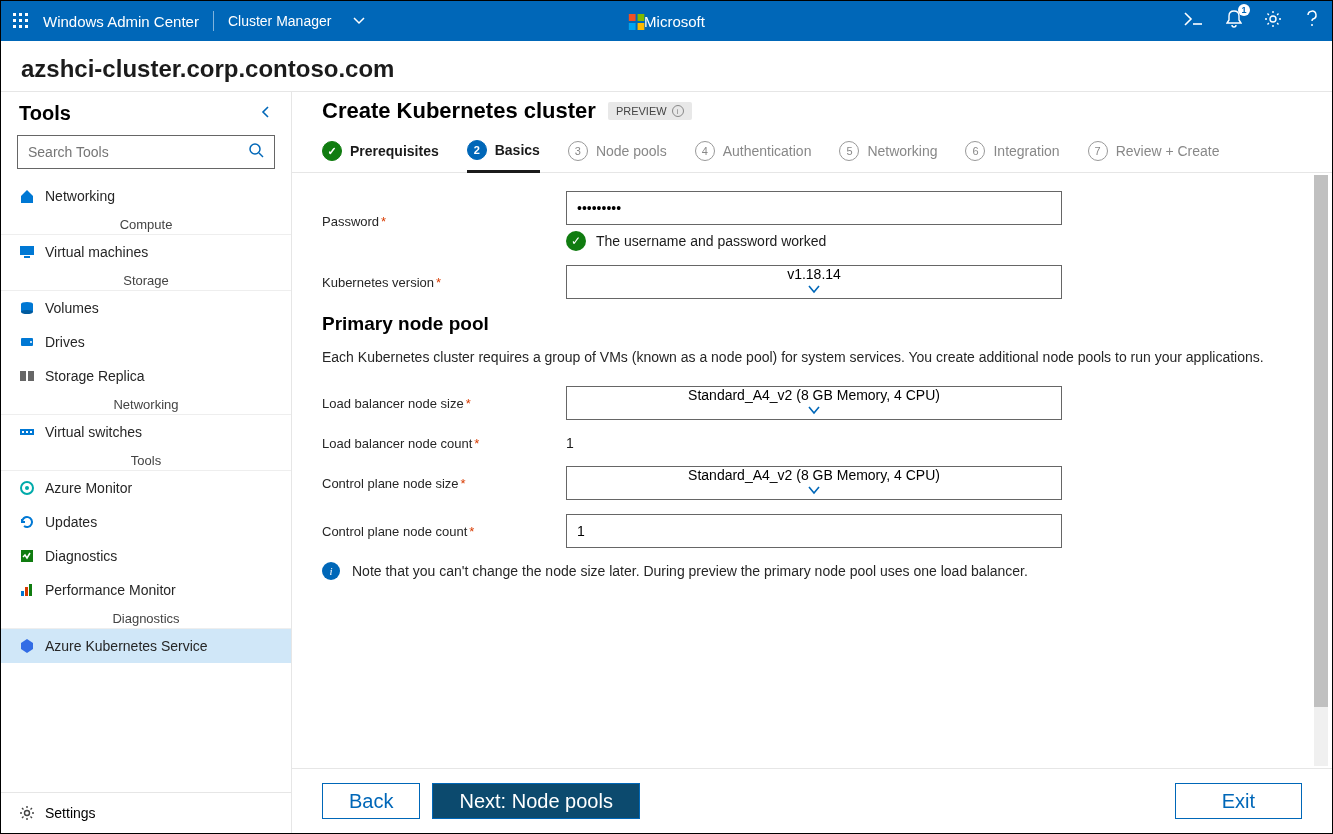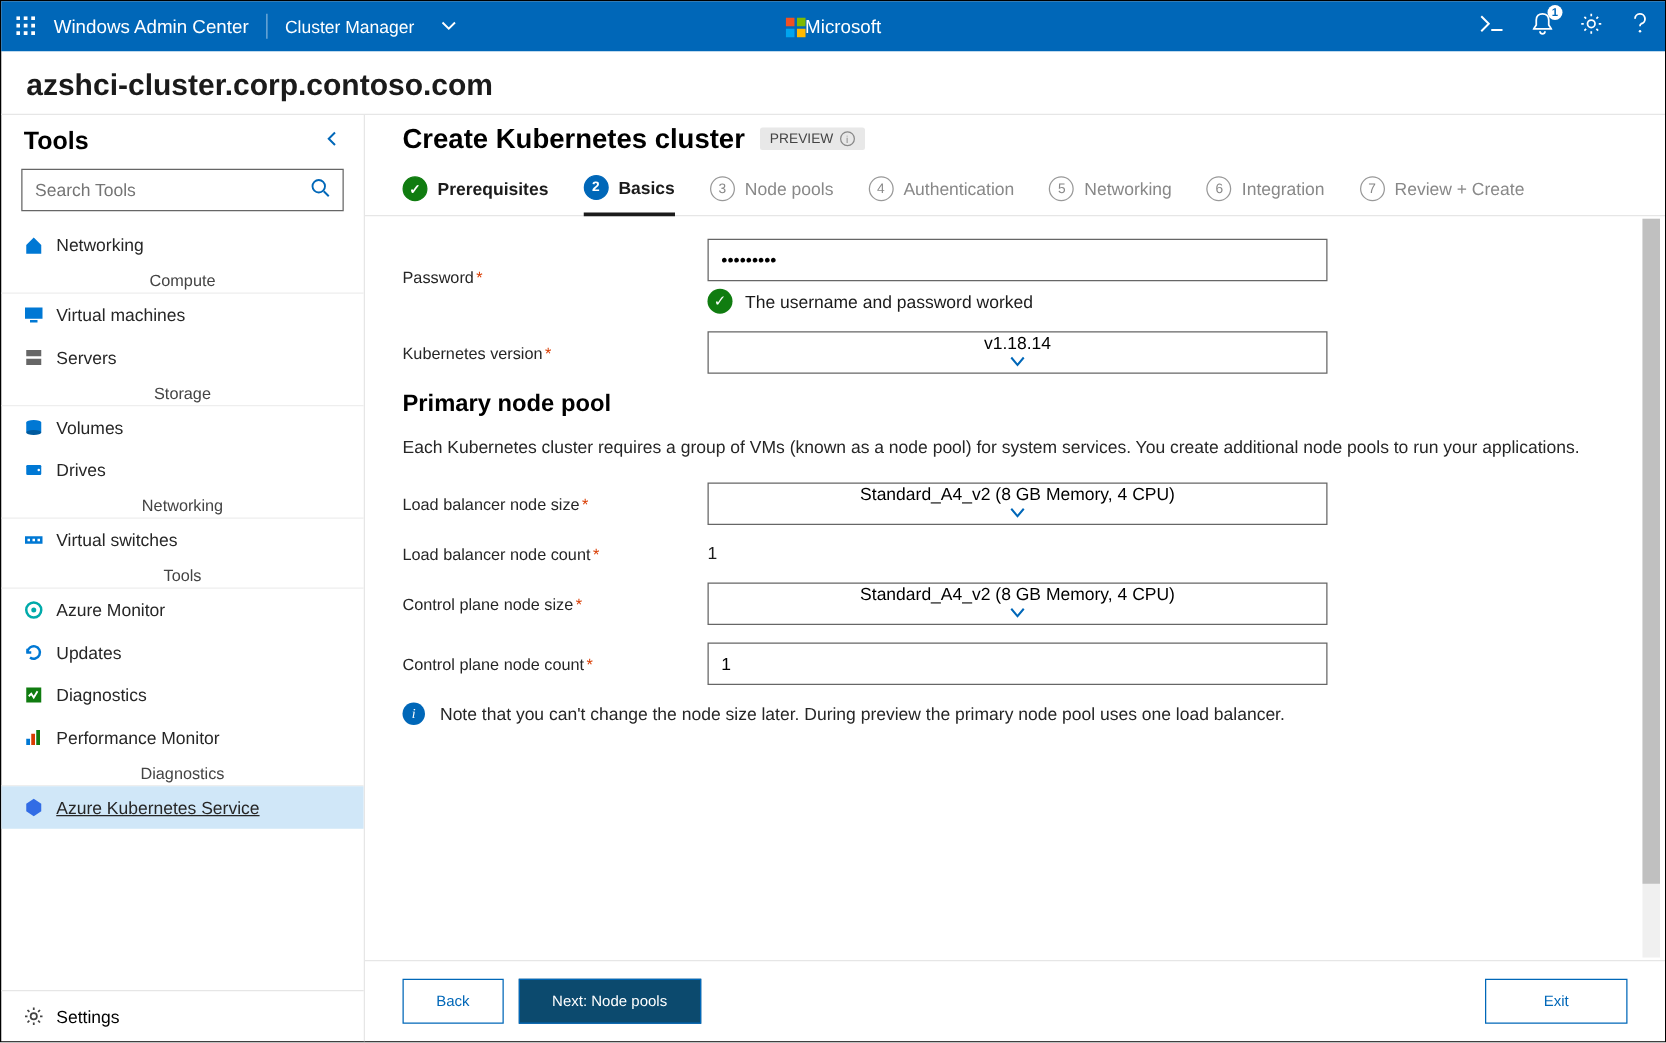--- a/index.html
+++ b/index.html
@@ -27,21 +27,21 @@
   .sidebar { width: 291px; border-right:1px solid #e6e6e6; display:flex; flex-direction:column; min-height:0; }
   .sidebar-head { display:flex; align-items:center; justify-content:space-between; padding: 10px 18px 6px; }
   .sidebar-head h2 { font-size:20px; font-weight:600; }
   .sidebar-head .collapse { color:#0067b8; cursor:pointer; font-size:16px; }
   .search-wrap { padding: 4px 16px 10px; }
   .search { display:flex; align-items:center; border:1px solid #666; height:34px; padding:0 10px; }
   .search input { border:0; outline:0; flex:1; font-size:14px; }
   .search .mag { color:#0067b8; }
   .nav { flex:1; overflow-y:auto; }
   .nav .item { display:flex; align-items:center; gap:10px; padding: 9px 18px; font-size:14px; color:#262626; cursor:pointer; }
-  .nav .item.active { background:#d0e7f8;text-decoration:underline; }
+  .nav .item.active { background:#d0e7f8; }
   .nav .grouplabel { text-align:center; font-size:13px; color:#444; padding:4px 0 2px; border-bottom:1px solid #eee; }
   .icon16 { width:16px; height:16px; display:inline-flex; align-items:center; justify-content:center; flex-shrink:0; }
   .bottom-settings { border-top:1px solid #e6e6e6; padding:12px 18px; display:flex; align-items:center; gap:10px; font-size:14px; cursor:pointer; }
 
   
   .main { flex:1; display:flex; flex-direction:column; min-height:0; }
   .main-title { display:flex; align-items:center; gap:12px; padding: 6px 30px 10px; }
   .main-title h1 { font-size:22px; font-weight:600; }
   .preview-badge { background:#e8e8e8; color:#444; font-size:11px; padding:3px 8px; border-radius:2px; display:flex; align-items:center; gap:5px; }
   .preview-badge .info-ic { width:12px; height:12px; border:1px solid #888; border-radius:50%; display:inline-flex; align-items:center; justify-content:center; font-size:8px; color:#888; }
@@ -73,21 +73,21 @@
   .section-h { font-size:19px; font-weight:600; margin:6px 0 12px; }
   .section-p { font-size:14px; color:#262626; margin-bottom:18px; max-width:1000px; line-height:1.5; }
 
   .static-val { font-size:14px; color:#1b1b1b; }
 
   .info-note { display:flex; align-items:center; gap:12px; font-size:14px; color:#262626; margin-top:6px; }
   .blue-info { width:18px; height:18px; border-radius:50%; background:#0067b8; color:#fff; display:flex; align-items:center; justify-content:center; font-size:11px; font-style:italic; font-family:Georgia,serif; }
 
   
   .footer { border-top:1px solid #e6e6e6; padding:14px 30px; display:flex; align-items:center; gap:12px; }
-  .btn { height:36px; padding:0 26px; font-size:12px; border:1px solid #0067b8; background:#fff; color:#0067b8; cursor:pointer; }
+  .btn { height:36px; padding:0 26px; font-size:20px; border:1px solid #0067b8; background:#fff; color:#0067b8; cursor:pointer; }
   .btn.primary { background:#0c4a6e; color:#fff; }
   .btn.exit { margin-left:auto; padding:0 46px; }
 </style>
 </head>
 <body>
 
 <div class="root">
 
   <div class="topbar">
     <span class="waffle ico">
@@ -186,48 +186,48 @@
         <div class="grouplabel">Compute</div>
         <div class="item">
           <span class="icon16">
               <svg width="16" height="16" viewBox="0 0 16 16">
                 <rect x="1" y="2" width="14" height="9" fill="#0078d4"></rect>
                 <rect x="5" y="12" width="6" height="2" fill="#0078d4"></rect>
               </svg>
             </span>
           <span>Virtual machines</span>
         </div>
-        <div class="item">
-          <span class="icon16">
-              <svg width="16" height="16" viewBox="0 0 16 16">
-                <rect x="2" y="2" width="12" height="5" fill="#666"></rect>
-                <rect x="2" y="9" width="12" height="5" fill="#666"></rect>
-              </svg>
-            </span>
-          <span>Servers</span>
-        </div>
         <div class="grouplabel">Storage</div>
         <div class="item">
           <span class="icon16">
               <svg width="16" height="16" viewBox="0 0 16 16">
                 <ellipse cx="8" cy="4" rx="6" ry="2" fill="#0078d4"></ellipse>
                 <rect x="2" y="4" width="12" height="8" fill="#0078d4"></rect>
                 <ellipse cx="8" cy="12" rx="6" ry="2" fill="#005a9e"></ellipse>
               </svg>
             </span>
           <span>Volumes</span>
         </div>
         <div class="item">
           <span class="icon16">
               <svg width="16" height="16" viewBox="0 0 16 16">
                 <rect x="2" y="4" width="12" height="8" rx="1" fill="#0078d4"></rect>
                 <circle cx="12" cy="8" r="1" fill="#fff"></circle>
               </svg>
             </span>
           <span>Drives</span>
+        </div>
+        <div class="item">
+          <span class="icon16">
+              <svg width="16" height="16" viewBox="0 0 16 16">
+                <rect x="1" y="3" width="6" height="10" fill="#666"></rect>
+                <rect x="9" y="3" width="6" height="10" fill="#666"></rect>
+              </svg>
+            </span>
+          <span>Storage Replica</span>
         </div>
         <div class="grouplabel">Networking</div>
         <div class="item">
           <span class="icon16">
               <svg width="16" height="16" viewBox="0 0 16 16">
                 <rect x="1" y="5" width="14" height="6" fill="#0078d4"></rect>
                 <rect x="3" y="7" width="2" height="2" fill="#fff"></rect>
                 <rect x="7" y="7" width="2" height="2" fill="#fff"></rect>
                 <rect x="11" y="7" width="2" height="2" fill="#fff"></rect>
               </svg>

